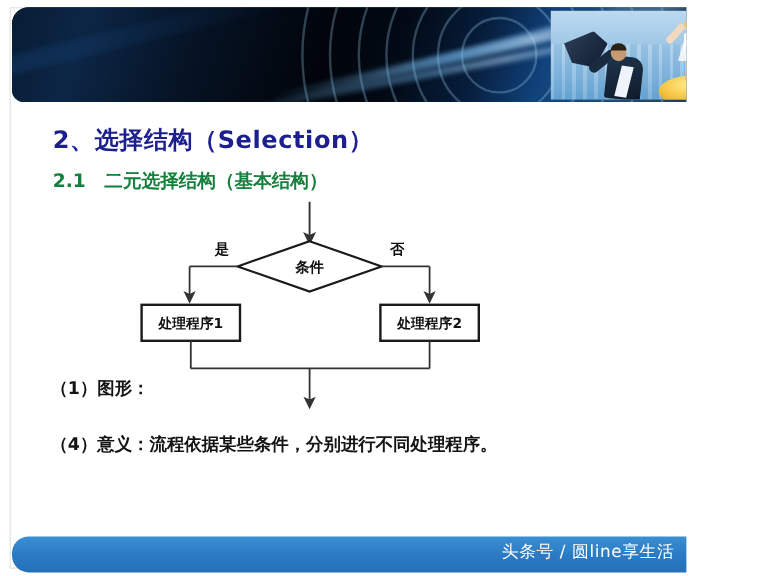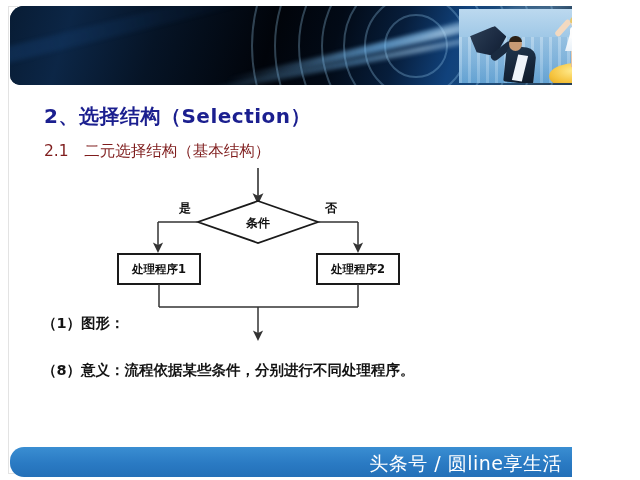--- a/index.html
+++ b/index.html
@@ -210,22 +210,22 @@
     font-weight: bold;
     color: #1b1f8f;
     letter-spacing: .5px;
     white-space: nowrap;
   }
   .title-sub {
     position: absolute;
     left: 44px;
     top: 141px;
     font-size: 15.5px;
-    font-weight: normal;
-    color: #7f1d1d;
+    font-weight: bold;
+    color: #15803d;
     white-space: nowrap;
   }
 
   
   .flow {
     position: absolute;
     left: 0;
     top: 168px;
     width: 640px;
     height: 175px;
@@ -252,21 +252,21 @@
     top: 447px;
     width: 622px;
     height: 30px;
     background: linear-gradient(180deg, #3a8ed2 0%, #2a7ac3 55%, #2470b8 100%);
     border-radius: 14px 3px 3px 14px;
   }
   .footer-text {
     position: absolute;
     right: 10px;
     top: 451px;
-    font-size: 19px;
+    font-size: 14px;
     color: #ffffff;
     white-space: nowrap;
     letter-spacing: .5px;
   }
 </style>
 </head>
 <body>
 
 <div id="slide">
 
@@ -348,19 +348,19 @@
 
       <line x1="159" y1="116" x2="159" y2="139" stroke="#333" stroke-width="1.5"></line>
       <line x1="358" y1="116" x2="358" y2="139" stroke="#333" stroke-width="1.5"></line>
       <line x1="159" y1="139" x2="358" y2="139" stroke="#333" stroke-width="1.5"></line>
       <line x1="258" y1="139" x2="258" y2="168" stroke="#333" stroke-width="1.5" marker-end="url(#arr)"></line>
     </svg>
   </div>
 
   <div class="body-line line-1">（1）图形：</div>
 
-  <div class="body-line line-2">（8）意义：流程依据某些条件，分别进行不同处理程序。</div>
+  <div class="body-line line-2">（4）意义：流程依据某些条件，分别进行不同处理程序。</div>
 
 
   <div class="footer-band"></div>
   <div class="footer-text">头条号 / 圆line享生活</div>
 
 </div>
 
 </body></html>

